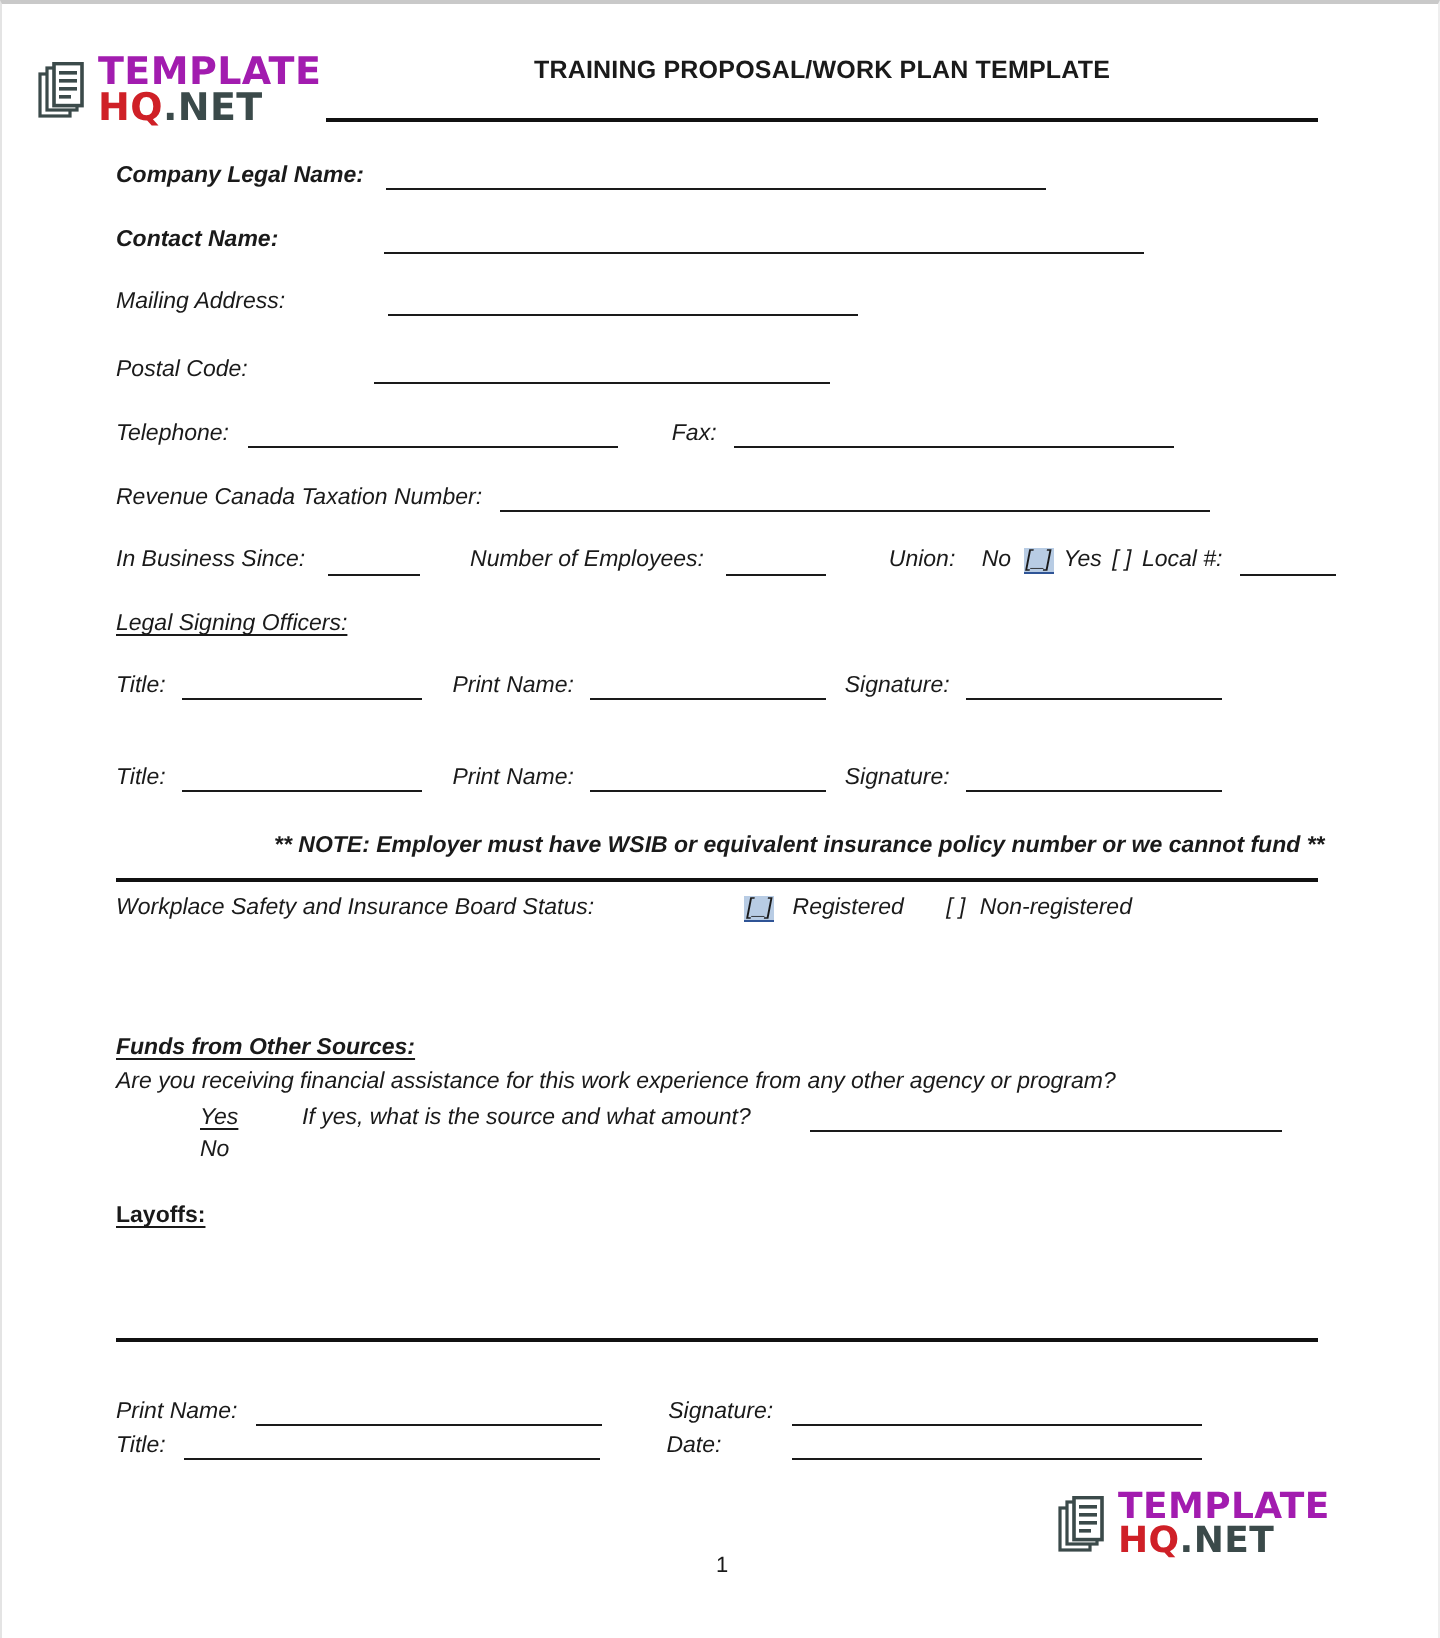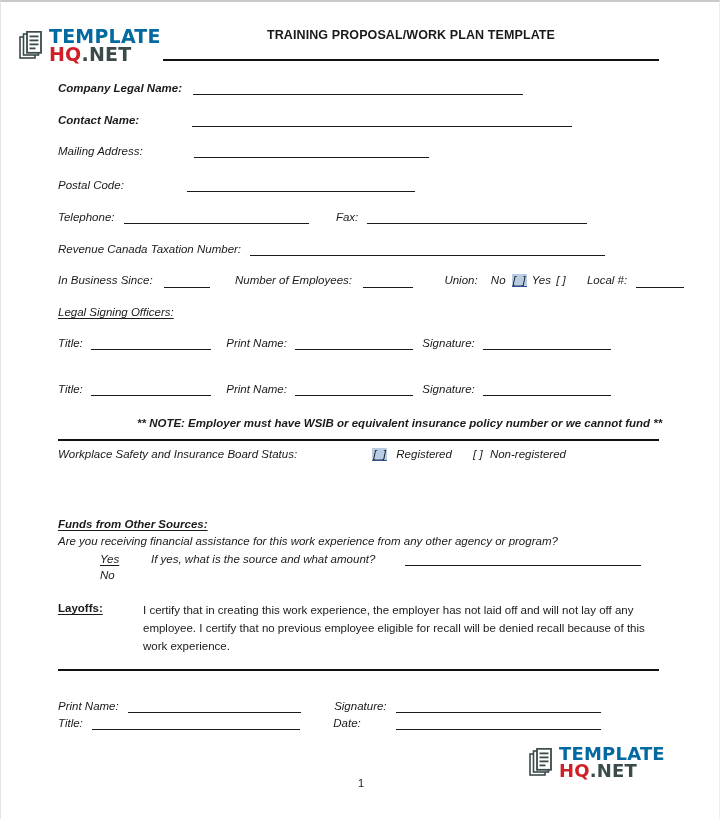--- a/index.html
+++ b/index.html
@@ -43,21 +43,21 @@
   }
   .logo-words {
     display: flex;
     flex-direction: column;
     line-height: 0.93;
   }
   .logo-line1 {
     font-size: 19px;
     font-weight: bold;
     letter-spacing: 0.2px;
-    color: #0369a1;
+    color: #a21caf;
     font-family: "DejaVu Sans", sans-serif;
   }
   .logo-line2 {
     font-size: 19px;
     font-weight: bold;
     letter-spacing: 0.2px;
     font-family: "DejaVu Sans", sans-serif;
     color: #3b4a4a;
   }
   .logo-hq { color: #cf2027; }
@@ -225,21 +225,21 @@
   <div class="row" style="left:57px; top:271px;">
     <span>In Business Since:</span>
     <span class="fill-s" style="width:46px; margin-left:8px;"></span>
     <span style="margin-left:22px;">Number of Employees:</span>
     <span class="fill-s" style="width:50px; margin-left:8px;"></span>
     <span style="margin-left:28px;">Union:</span>
     <span style="margin-left:10px;">No</span>
     <span class="chk-active" style="margin-left:3px;">[_]</span>
     <span style="margin-left:2px;">Yes</span>
     <span style="margin-left:2px;">[  ]</span>
-    <span style="margin-left:18px;">Local #:</span>
+    <span style="margin-left:2px;">Local #:</span>
     <span class="fill-s" style="width:48px; margin-left:6px;"></span>
   </div>
 
   <div class="row u" style="left:57px; top:303px;">Legal Signing Officers:</div>
 
   <div class="row" style="left:57px; top:334px;">
     <span>Title:</span>
     <span class="fill" style="width:120px; margin-left:5px;"></span>
     <span style="margin-left:12px;">Print Name:</span>
     <span class="fill" style="width:118px; margin-left:5px;"></span>
@@ -276,21 +276,20 @@
   <div class="row u" style="left:99px; top:550px;">Yes</div>
 
   <div class="row" style="left:150px; top:550px;">
     <span>If yes, what is the source and what amount?</span>
     <span class="fill" style="width:236px; margin-left:26px;"></span>
   </div>
 
   <div class="row" style="left:99px; top:566px;">No</div>
 
   <div class="layoff-label">Layoffs:</div>
-  <div class="layoff-body">I certify that in creating this work experience, the employer has not laid off and will not lay off any employee.  I certify that no previous employee eligible for recall will be denied recall because of this work experience.</div>
 
   <div class="divider" style="top:667px;"></div>
 
   <div class="row" style="left:57px; top:697px;">
     <span>Print Name:</span>
     <span class="fill" style="width:173px; margin-left:6px;"></span>
     <span style="margin-left:30px;">Signature:</span>
     <span class="fill" style="width:205px; margin-left:6px;"></span>
   </div>
 

